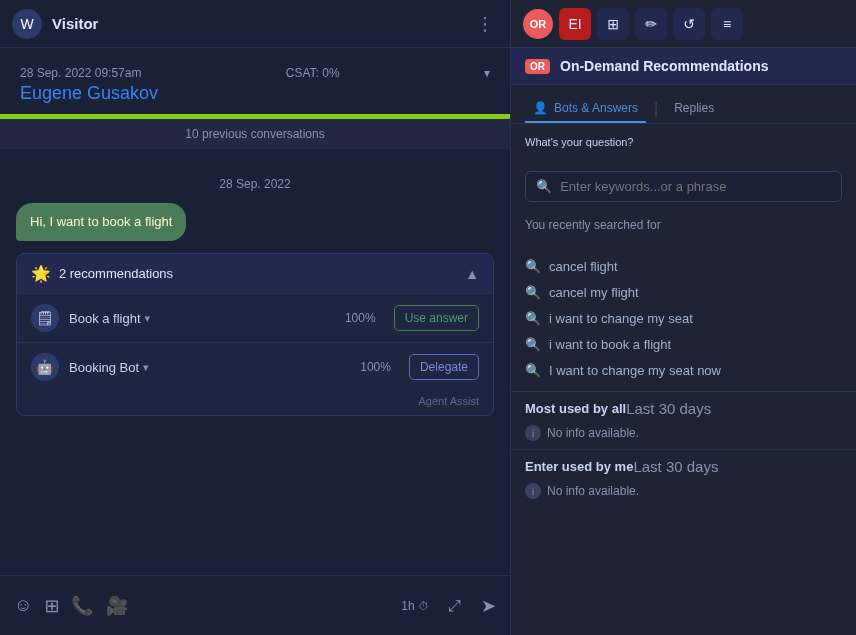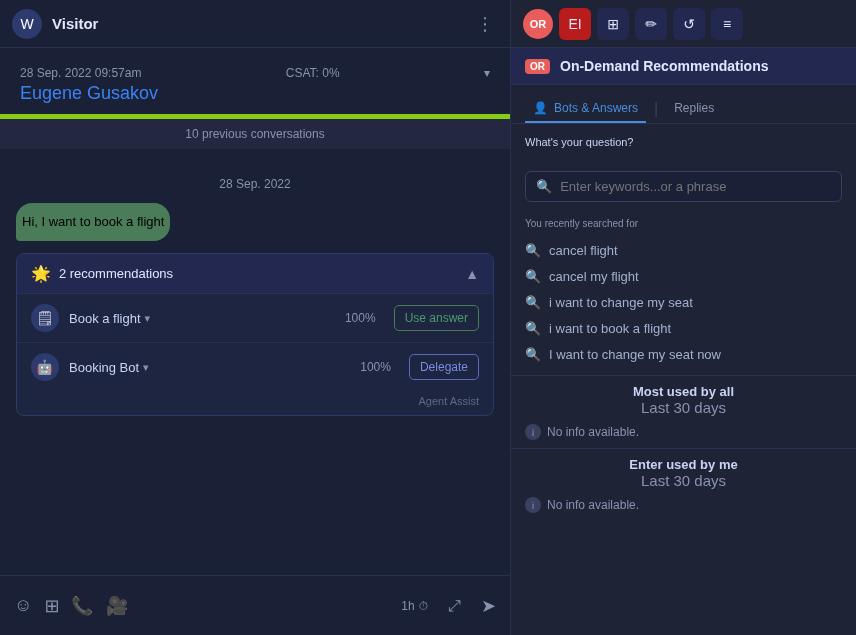--- a/index.html
+++ b/index.html
@@ -107,22 +107,22 @@
 
     .date-divider {
       text-align: center;
       font-size: 12px;
       color: #8892b0;
       margin: 12px 0;
     }
 
     .visitor-bubble {
       background: #4a7c59;
-      color: #000000;
-      padding: 10px 6px;
+      color: #fef9c3;
+      padding: 10px 14px;
       border-radius: 16px 16px 16px 4px;
       display: inline-block;
       max-width: 280px;
       font-size: 13px;
       line-height: 1.4;
     }
     .bubble-wrapper {
       margin-bottom: 4px;
     }
     .bubble-meta {
@@ -381,23 +381,23 @@
     }
     .search-icon-char {
       color: #5a6a8a;
       font-size: 13px;
     }
 
     .recently-section {
       padding: 8px 14px;
     }
     .recently-title {
-      font-size: 10px;
-      color: #8892b0;
-      margin-bottom: 8px;
+      font-size: 12px;
+      color: #8892b0;
+      margin-bottom: 21px;
     }
     .recent-item {
       display: flex;
       align-items: center;
       gap: 8px;
       padding: 5px 0;
       cursor: pointer;
     }
     .search-dot {
       width: 16px;
@@ -415,21 +415,20 @@
 
     .most-used-section {
       padding: 8px 14px;
       border-top: 1px solid #2a3050;
     }
     .most-used-header {
       display: flex;
       align-items: center;
       justify-content: flex-start;
       margin-bottom: 8px;
-      flex-direction: column;
     }
     .most-used-title {
       font-size: 13px;
       font-weight: 600;
       color: #c8d3f5;
     }
     .last-30 {
       font-size: 15px;
       color: #8892b0;
     }

